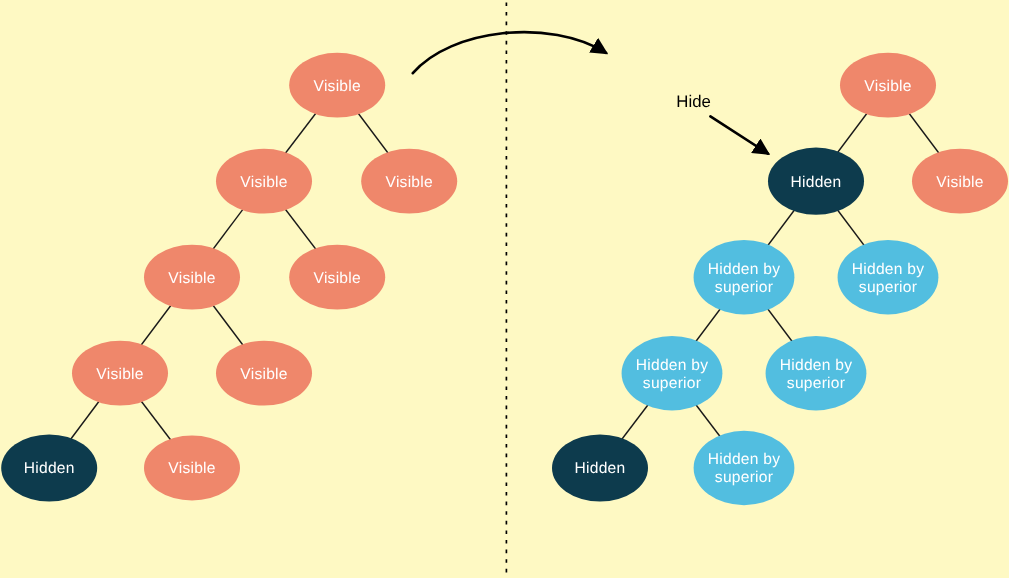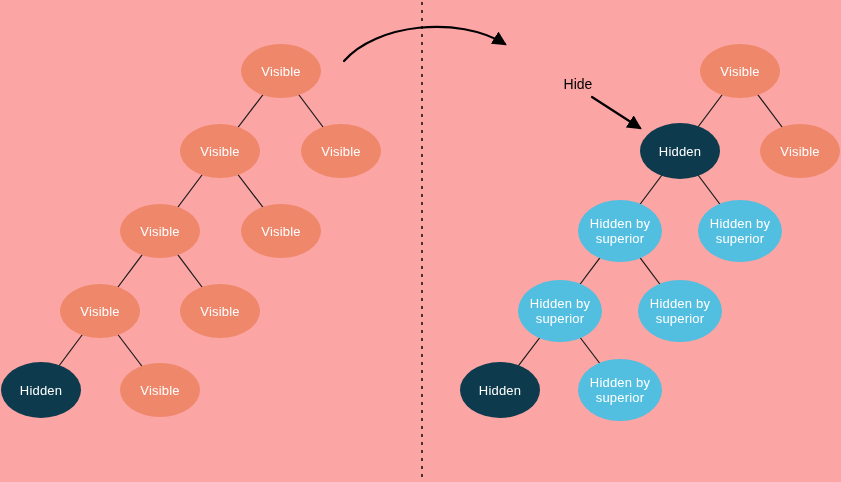--- a/index.html
+++ b/index.html
@@ -4,21 +4,21 @@
 <style>
   html, body {
     margin: 0;
     padding: 0;
     background: #ffffff;
   }
   .stage {
     position: relative;
     width: 841px;
     height: 482px;
-    background: #fca5a5;
+    background: #fef9c3;
     overflow: hidden;
     font-family: "Liberation Sans", sans-serif;
   }
   svg { display: block; }
   .node-label {
     fill: #ffffff;
     font-family: "Liberation Sans", sans-serif;
     font-size: 13px;
     font-weight: 500;
     text-anchor: middle;

